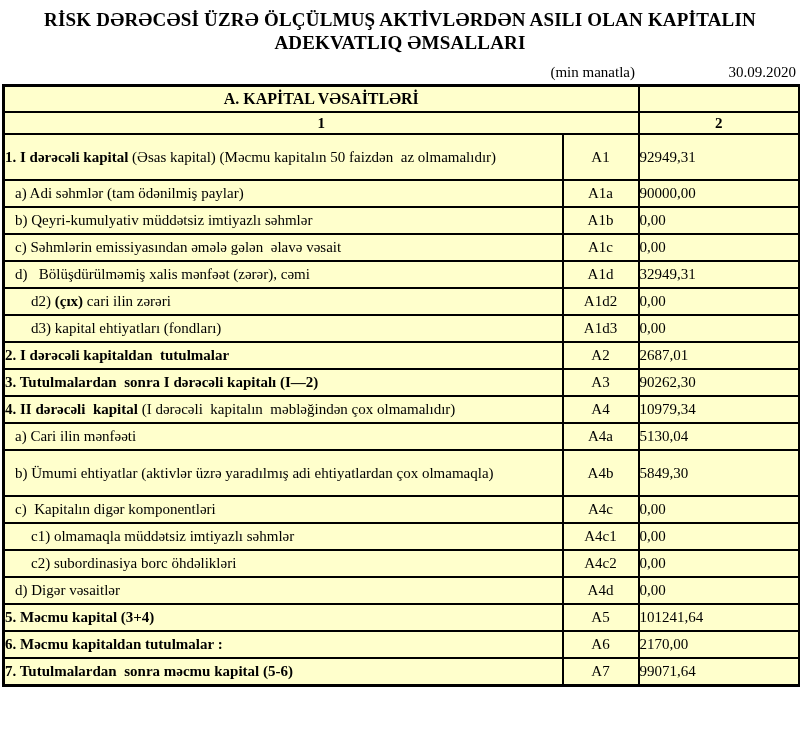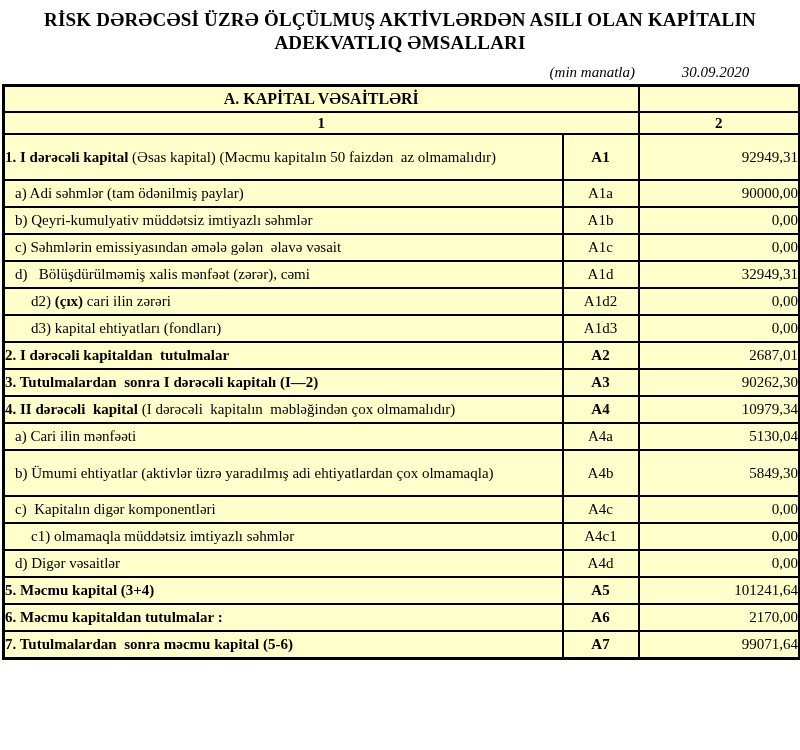--- a/index.html
+++ b/index.html
@@ -21,25 +21,24 @@
     font-weight: bold;
     font-size: 19px;
     line-height: 23px;
     margin: 2px 0 0 0;
     letter-spacing: 0.2px;
   }
   .meta {
     display: flex;
     width: 796px;
     margin: 10px 0 3px 0;
-    font-style: italic;
     font-size: 15px;
   }
   .meta .unit { width: 633px; text-align: right; }
-  .meta .date { flex: 1; text-align: center; padding-right: 2px; }
+  .meta .date { flex: 1; text-align: right; padding-right: 2px; }
   table.capital {
     border-collapse: collapse;
     table-layout: fixed;
     width: 796px;
     background: #FFFFCC;
     border: 3px solid #000;
   }
   table.capital td {
     border: 2px solid #000;
     font-size: 15px;
@@ -57,22 +56,22 @@
     height: 20px;
     font-weight: bold;
     text-align: center;
   }
   tbody td { height: 25px; }
   tr.tall td { height: 44px; }
   td.label { padding-left: 4px; white-space: pre-wrap; }
   td.label.ind1 { padding-left: 10px; }
   td.label.ind2 { padding-left: 26px; }
   td.code { text-align: center; }
-  td.code.bold { font-weight: bold; }
-  td.value { text-align: right; padding-right: 5px; }
+  td.code.bold { font-weight: normal; }
+  td.value { text-align: left; padding-right: 5px; }
 </style>
 </head>
 <body>
 
 <div class="page">
   <div class="title">
     <div>RİSK DƏRƏCƏSİ ÜZRƏ ÖLÇÜLMUŞ AKTİVLƏRDƏN ASILI OLAN KAPİTALIN</div>
     <div>ADEKVATLIQ ƏMSALLARI</div>
   </div>
 
@@ -162,20 +161,25 @@
           <td class="label ind1"><span>c)  Kapitalın digər komponentləri</span><b></b><span></span></td>
           <td class="code">A4c</td>
           <td class="value">0,00</td>
         </tr>
         <tr>
           <td class="label ind2"><span>c1) olmamaqla müddətsiz imtiyazlı səhmlər</span><b></b><span></span></td>
           <td class="code">A4c1</td>
           <td class="value">0,00</td>
         </tr>
         <tr>
+          <td class="label ind2"><span>c2) subordinasiya borc öhdəlikləri</span><b></b><span></span></td>
+          <td class="code">A4c2</td>
+          <td class="value">0,00</td>
+        </tr>
+        <tr>
           <td class="label ind1"><span>d) Digər vəsaitlər</span><b></b><span></span></td>
           <td class="code">A4d</td>
           <td class="value">0,00</td>
         </tr>
         <tr>
           <td class="label ind0"><span></span><b>5. Məcmu kapital (3+4)</b><span></span></td>
           <td class="code bold">A5</td>
           <td class="value">101241,64</td>
         </tr>
         <tr>

